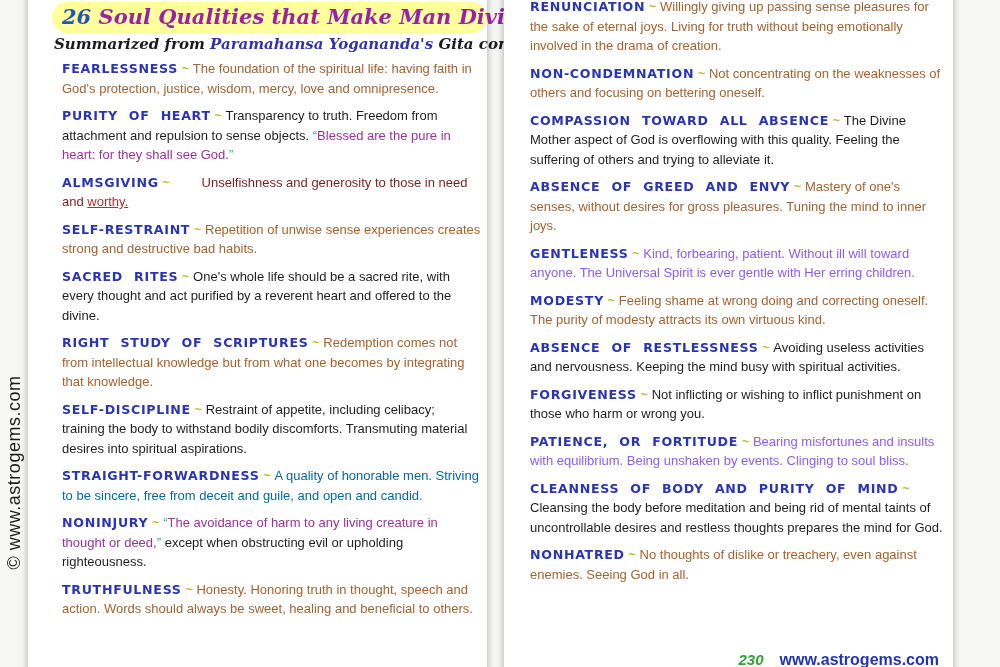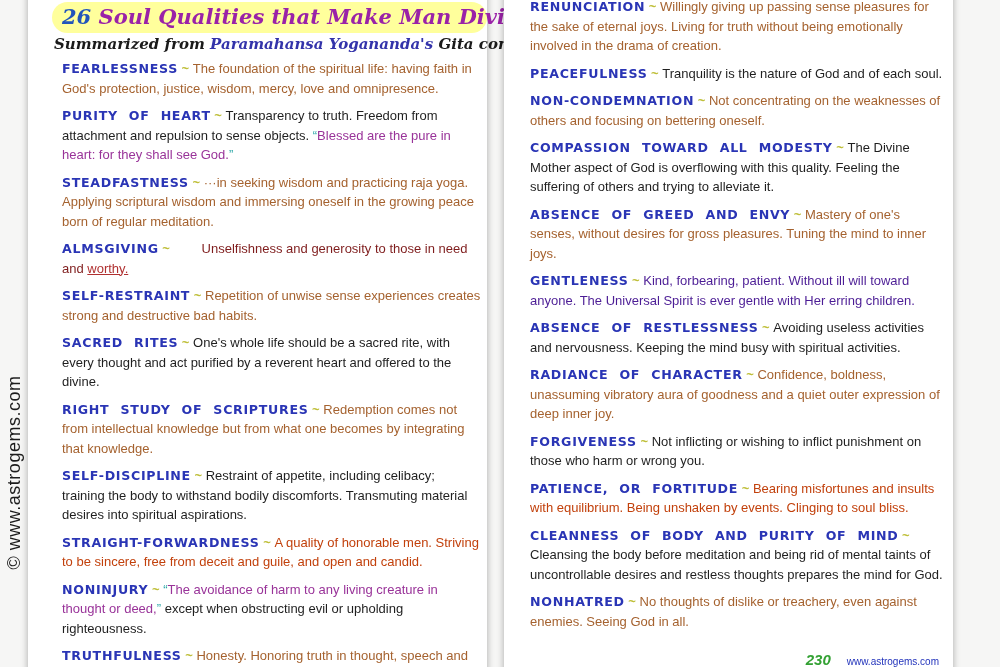--- a/index.html
+++ b/index.html
@@ -90,62 +90,60 @@
   }
   .footer .pagenum {
     color:var(--green);
     font-style:italic;
     font-weight:bold;
     font-size:15px;
     margin-right:16px;
   }
   .footer .site {
     color:var(--footer_blue);
-    font-weight:normal;
-    font-size:10px;
+    font-weight:bold;
+    font-size:16px;
   }
 </style>
 </head>
 <body>
 
 <div class="watermark">© www.astrogems.com</div>
 
 <div class="card card-left">
   <div class="title-pill">
     <span class="title-number">26</span><span class="title-text"> Soul Qualities that Make Man Divine</span>
   </div>
   <div class="subtitle">
     <span>Summarized from </span><span class="sub-name">Paramahansa Yogananda's</span><span> Gita commentary</span>
   </div>
   <div class="entries">
       <p><span class="term">FEARLESSNESS</span><span class="tilde"> ~ </span><span style="color: rgb(165, 98, 47);">The foundation of the spiritual life: having faith in God's protection, justice, wisdom, mercy, love and omnipresence.</span></p>
       <p><span class="term">PURITY  OF  HEART</span><span class="tilde"> ~ </span><span style="color: rgb(31, 31, 31);">Transparency to truth. Freedom from attachment and repulsion to sense objects.  </span><span style="color: rgb(47, 168, 168);">“</span><span style="color: rgb(153, 51, 153);">Blessed are the pure in heart: for they shall see God.</span><span style="color: rgb(47, 168, 168);">”</span></p>
-      <p><span class="term">STEADFASTNESS</span><span class="tilde"> ~ </span><span style="color: rgb(165, 98, 47);">···in seeking wisdom and practicing raja yoga. Applying scriptural wisdom and immersing oneself in the growing peace born of regular meditation.</span></p>
       <p><span class="term">ALMSGIVING</span><span class="tilde"> ~ </span><span style="color: #7f1d1d; margin-left: 28px;">Unselfishness and generosity to those in need and </span><span style="color: rgb(176, 48, 48); text-decoration: underline;"> worthy.</span></p>
       <p><span class="term">SELF-RESTRAINT</span><span class="tilde"> ~ </span><span style="color: rgb(165, 98, 47);">Repetition of unwise sense experiences creates strong and destructive bad habits.</span></p>
       <p><span class="term">SACRED  RITES</span><span class="tilde"> ~ </span><span style="color: rgb(31, 31, 31);">One's whole life should be a sacred rite, with every thought and act purified by a reverent heart and offered to the divine.</span></p>
       <p><span class="term">RIGHT  STUDY  OF SCRIPTURES</span><span class="tilde"> ~ </span><span style="color: rgb(165, 98, 47);">Redemption comes not from intellectual knowledge but from what one becomes by integrating that knowledge.</span></p>
       <p><span class="term">SELF-DISCIPLINE</span><span class="tilde"> ~ </span><span style="color: rgb(31, 31, 31);">Restraint of appetite, including celibacy; training the body to withstand bodily discomforts. Transmuting material desires into spiritual aspirations.</span></p>
-      <p><span class="term">STRAIGHT-FORWARDNESS</span><span class="tilde"> ~ </span><span style="color: #c2410c;">A quality of honorable men. Striving to be sincere, free from deceit and guile, and open and candid.</span></p>
+      <p><span class="term">STRAIGHT-FORWARDNESS</span><span class="tilde"> ~ </span><span style="color: #0369a1;">A quality of honorable men. Striving to be sincere, free from deceit and guile, and open and candid.</span></p>
       <p><span class="term">NONINJURY</span><span class="tilde"> ~ </span><span style="color: rgb(47, 168, 168);">“</span><span style="color: rgb(153, 51, 153);">The avoidance of harm to any living creature in thought or deed,</span><span style="color: rgb(47, 168, 168);">”</span><span style="color: rgb(31, 31, 31);"> except when obstructing evil or upholding righteousness.</span></p>
       <p><span class="term">TRUTHFULNESS</span><span class="tilde"> ~ </span><span style="color: rgb(165, 98, 47);">Honesty. Honoring truth in thought, speech and action. Words should always be sweet, healing and beneficial to others.</span></p>
     </div>
 </div>
 
 <div class="card card-right">
   <div class="entries">
       <p><span class="term">RENUNCIATION</span><span class="tilde"> ~ </span><span style="color: rgb(165, 98, 47);">Willingly giving up passing sense pleasures for the sake of eternal joys. Living for truth without being emotionally involved in the drama of creation.</span></p>
-      <p><span class="term">PEACEFULNESS</span><span class="tilde"> ~ </span><span style="color: rgb(31, 31, 31);">Tranquility is the nature of God and of each soul.</span></p>
       <p><span class="term">NON-CONDEMNATION</span><span class="tilde"> ~ </span><span style="color: rgb(165, 98, 47);">Not concentrating on the weaknesses of others and focusing on bettering oneself.</span></p>
-      <p><span class="term">COMPASSION  TOWARD ALL  MODESTY</span><span class="tilde"> ~ </span><span style="color: rgb(31, 31, 31);">The Divine Mother aspect of God is overflowing with this quality. Feeling the suffering of others and trying to alleviate it.</span></p>
+      <p><span class="term">COMPASSION  TOWARD ALL  ABSENCE</span><span class="tilde"> ~ </span><span style="color: rgb(31, 31, 31);">The Divine Mother aspect of God is overflowing with this quality. Feeling the suffering of others and trying to alleviate it.</span></p>
       <p><span class="term">ABSENCE  OF  GREED AND  ENVY</span><span class="tilde"> ~ </span><span style="color: rgb(165, 98, 47);">Mastery of one's senses, without desires for gross pleasures. Tuning the mind to inner joys.</span></p>
-      <p><span class="term">GENTLENESS</span><span class="tilde"> ~ </span><span style="color: #4c1d95;">Kind, forbearing, patient. Without ill will toward anyone. The Universal Spirit is ever gentle with Her erring children.</span></p>
+      <p><span class="term">GENTLENESS</span><span class="tilde"> ~ </span><span style="color: #8b5cf6;">Kind, forbearing, patient. Without ill will toward anyone. The Universal Spirit is ever gentle with Her erring children.</span></p>
+      <p><span class="term">MODESTY</span><span class="tilde"> ~ </span><span style="color: rgb(165, 98, 47);">Feeling shame at wrong doing and correcting oneself. The purity of modesty attracts its own virtuous kind.</span></p>
       <p><span class="term">ABSENCE  OF RESTLESSNESS</span><span class="tilde"> ~ </span><span style="color: rgb(31, 31, 31);">Avoiding useless activities and nervousness. Keeping the mind busy with spiritual activities.</span></p>
-      <p><span class="term">RADIANCE  OF CHARACTER</span><span class="tilde"> ~ </span><span style="color: rgb(165, 98, 47);">Confidence, boldness, unassuming vibratory aura of goodness and a quiet outer expression of deep inner joy.</span></p>
       <p><span class="term">FORGIVENESS</span><span class="tilde"> ~ </span><span style="color: rgb(31, 31, 31);">Not inflicting or wishing to inflict punishment on those who harm or wrong you.</span></p>
-      <p><span class="term">PATIENCE,  OR FORTITUDE</span><span class="tilde"> ~ </span><span style="color: #c2410c;">Bearing misfortunes and insults with equilibrium. Being unshaken by events. Clinging to soul bliss.</span></p>
+      <p><span class="term">PATIENCE,  OR FORTITUDE</span><span class="tilde"> ~ </span><span style="color: #8b5cf6;">Bearing misfortunes and insults with equilibrium. Being unshaken by events. Clinging to soul bliss.</span></p>
       <p><span class="term">CLEANNESS  OF  BODY AND  PURITY  OF  MIND</span><span class="tilde"> ~ </span><span style="color: rgb(31, 31, 31);">Cleansing the body before meditation and being rid of mental taints of uncontrollable desires and restless thoughts prepares the mind for God.</span></p>
       <p><span class="term">NONHATRED</span><span class="tilde"> ~ </span><span style="color: rgb(165, 98, 47);">No thoughts of dislike or treachery, even against enemies. Seeing God in all.</span></p>
     </div>
   <div class="footer">
     <span class="pagenum">230</span><span class="site">www.astrogems.com</span>
   </div>
 </div>
 
 </body></html>

